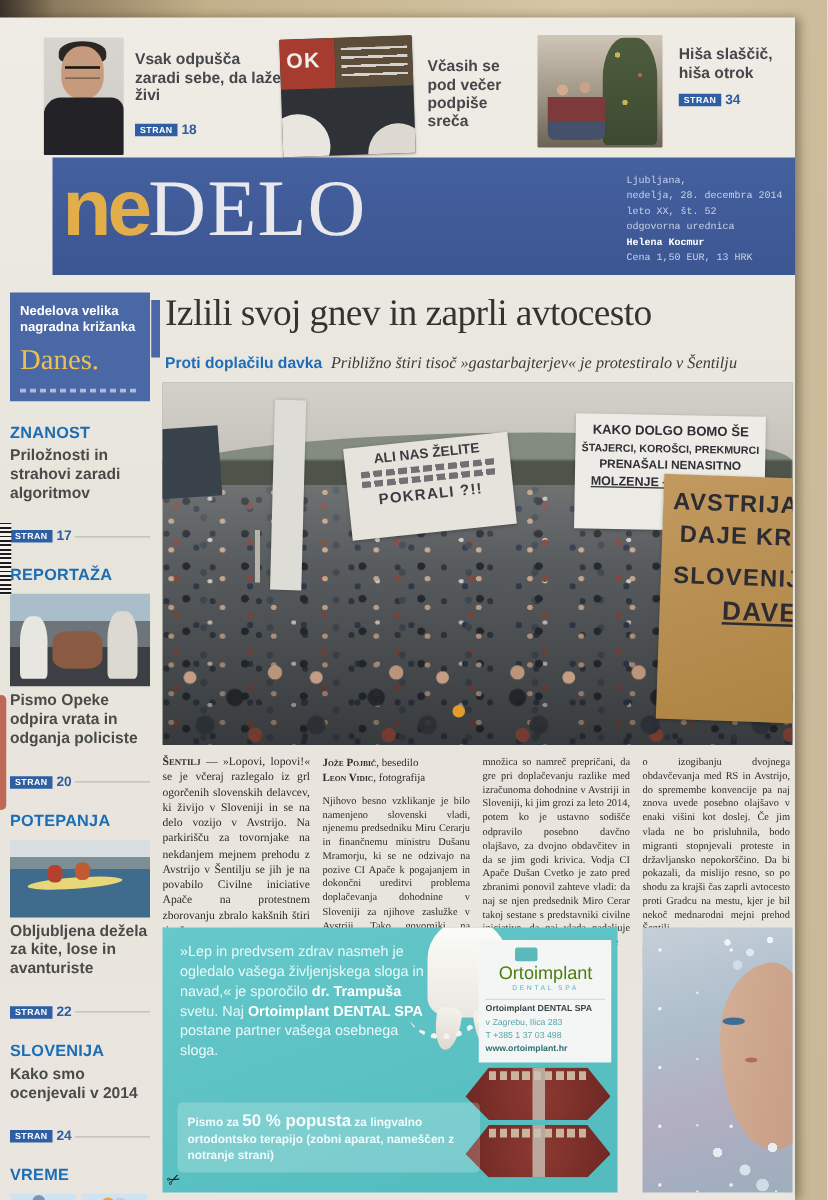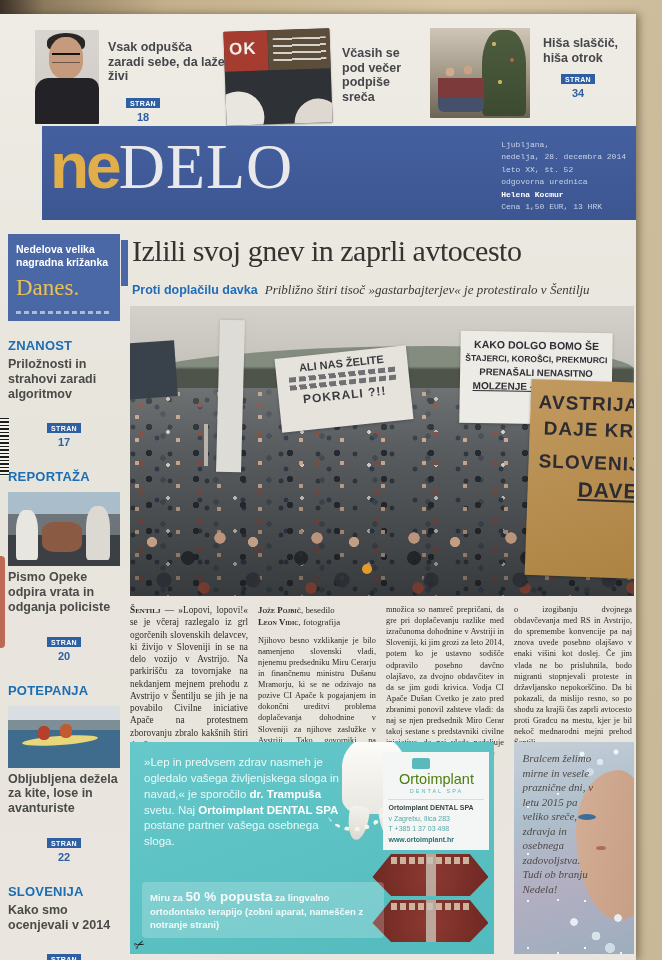--- a/index.html
+++ b/index.html
@@ -26,21 +26,21 @@
   .ok-band-brown{position:absolute;left:44px;top:0;right:0;height:40px;background:#5c4c3a;}
   .ok-logo{position:absolute;left:5px;top:8px;color:#f2efe8;font-weight:bold;font-size:17px;letter-spacing:1px;}
   .ok-lines{position:absolute;left:49px;top:8px;right:4px;height:26px;
     background:repeating-linear-gradient(180deg,rgba(255,255,255,.75) 0 2px,transparent 2px 7px);}
   .ok-plate1{position:absolute;left:-14px;bottom:-18px;width:52px;height:52px;border-radius:50%;background:#e9e6df;}
   .ok-plate2{position:absolute;right:-10px;bottom:-24px;width:48px;height:48px;border-radius:50%;background:#ded9d0;}
   .xmas-photo{left:430px;top:14px;width:100px;height:90px;background:linear-gradient(180deg,#cfc6b8 0%,#9d9484 55%,#6b6355 100%);}
   .xmas-tree{position:absolute;right:4px;top:2px;width:44px;height:86px;background:radial-gradient(circle 5px at 12px 14px,#c7b15a 40%,transparent 45%),radial-gradient(circle 4px at 30px 30px,#b5653f 40%,transparent 45%),radial-gradient(circle 5px at 18px 52px,#c7b15a 40%,transparent 45%),linear-gradient(180deg,#4e5c3e,#3c4a30);border-radius:40% 40% 8% 8%;}
   .xmas-family{position:absolute;left:8px;bottom:6px;width:46px;height:48px;background:radial-gradient(circle 7px at 12px 8px,#d2ab8d 60%,transparent 66%),radial-gradient(circle 7px at 30px 6px,#caa184 60%,transparent 66%),linear-gradient(180deg,transparent 14px,#7c3b3a 14px 34px,#45506b 34px);border-radius:6px;}
   
-  .stran-row{display:flex;align-items:center;gap:3px;flex-direction:column;}
+  .stran-row{display:flex;align-items:center;gap:3px;}
   .stran-badge{background:#2e5fa3;color:#fff;font-weight:bold;font-size:7px;letter-spacing:.4px;padding:2px 4px 1px;}
   .stran-num{color:#2e5fa3;font-weight:bold;font-size:11px;}
   .stran-rule{flex:1;border-top:1px solid #bcbab4;}
   
   .masthead{position:absolute;left:42px;top:112px;right:0;height:94px;background:linear-gradient(180deg,#45609f,#3c5692);}
   .brand{position:absolute;left:8px;top:8px;font-size:64px;line-height:1;}
   .brand-ne{color:#e2ae4a;font-weight:bold;letter-spacing:-3px;font-family:"Liberation Sans",sans-serif;}
   .brand-delo{color:#e9e9ec;font-family:"Liberation Serif",serif;letter-spacing:1px;text-align:right;}
   .mast-info{position:absolute;right:10px;top:13px;font-size:8px;line-height:1.55;color:#c6d2e8;font-family:Liberation Mono, monospace;}
   .mast-info .bold{font-weight:bold;color:#fff;}
@@ -380,27 +380,26 @@
           <div class="c0">Ortoimplant DENTAL SPA</div>
           <div>v Zagrebu, Ilica 283</div>
           <div>T +385 1 37 03 498</div>
           <div class="c3">www.ortoimplant.hr</div>
         </div>
       </div>
       <div class="molds">
         <div class="mold up"></div>
         <div class="mold low"></div>
       </div>
-      <div class="kupon"><span>Miru za </span><span class="big">50 % popusta</span><span> za lingvalno ortodontsko terapijo (zobni aparat, nameščen z notranje strani)</span></div>
+      <div class="kupon"><span>Pismo za </span><span class="big">50 % popusta</span><span> za lingvalno ortodontsko terapijo (zobni aparat, nameščen z notranje strani)</span></div>
       <div class="scissors">✂</div>
     </div>
 
     <div class="greet-ad">
       <div class="face"></div>
       <div class="face-eye"></div>
       <div class="face-lip"></div>
       <div class="headdress"></div>
       <div class="flowers"></div>
-      <div class="greet-text">Bralcem želimo mirne in vesele praznične dni, v letu 2015 pa veliko sreče, zdravja in osebnega zadovoljstva. Tudi ob branju Nedela!</div>
     </div>
   </div>
 
 </div>
 
 </body></html>

